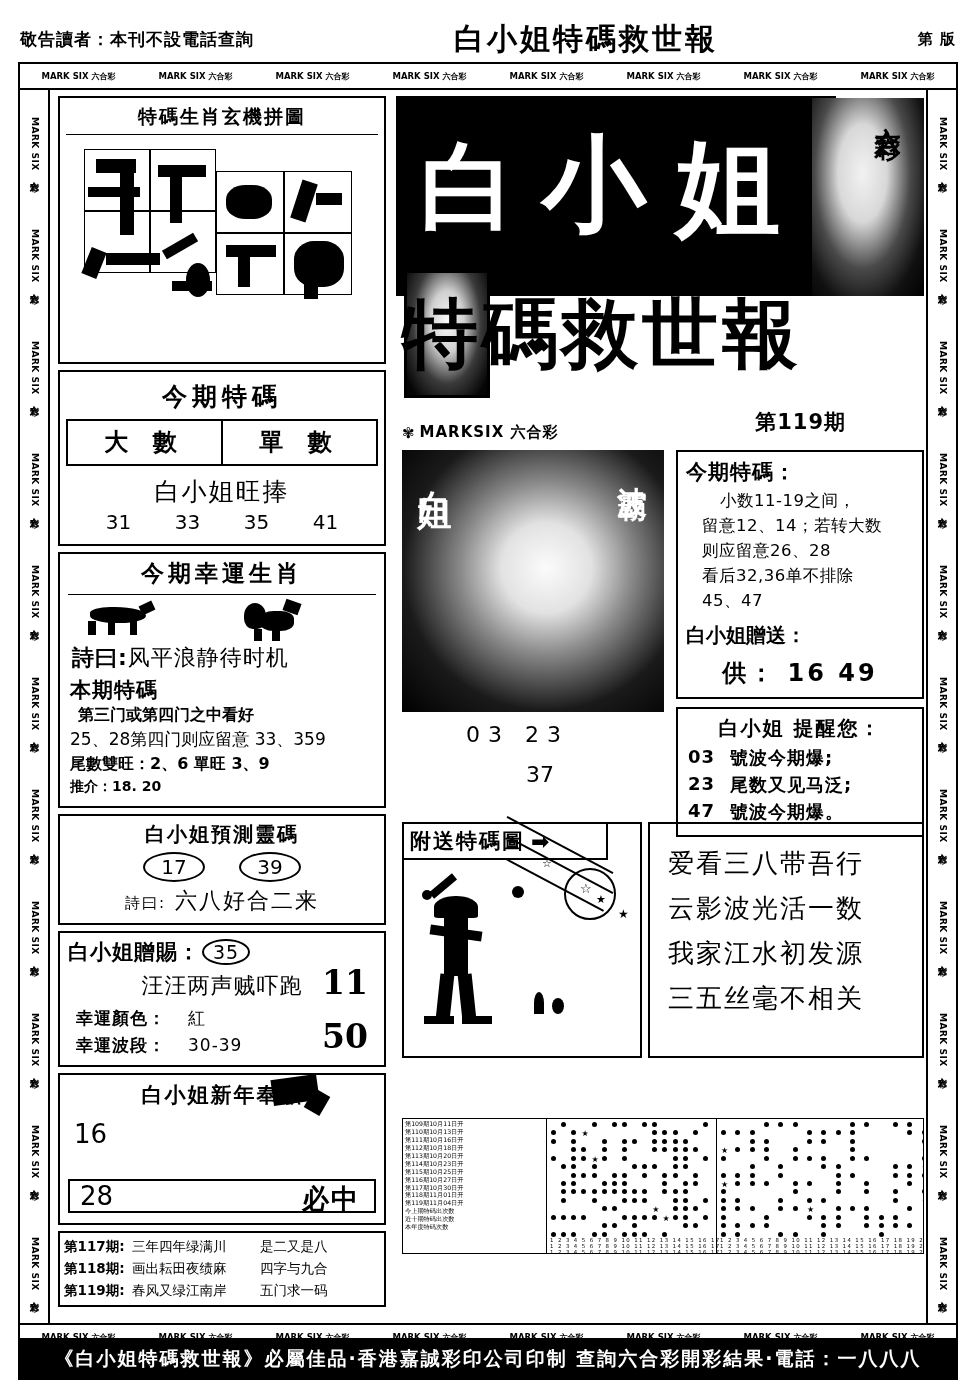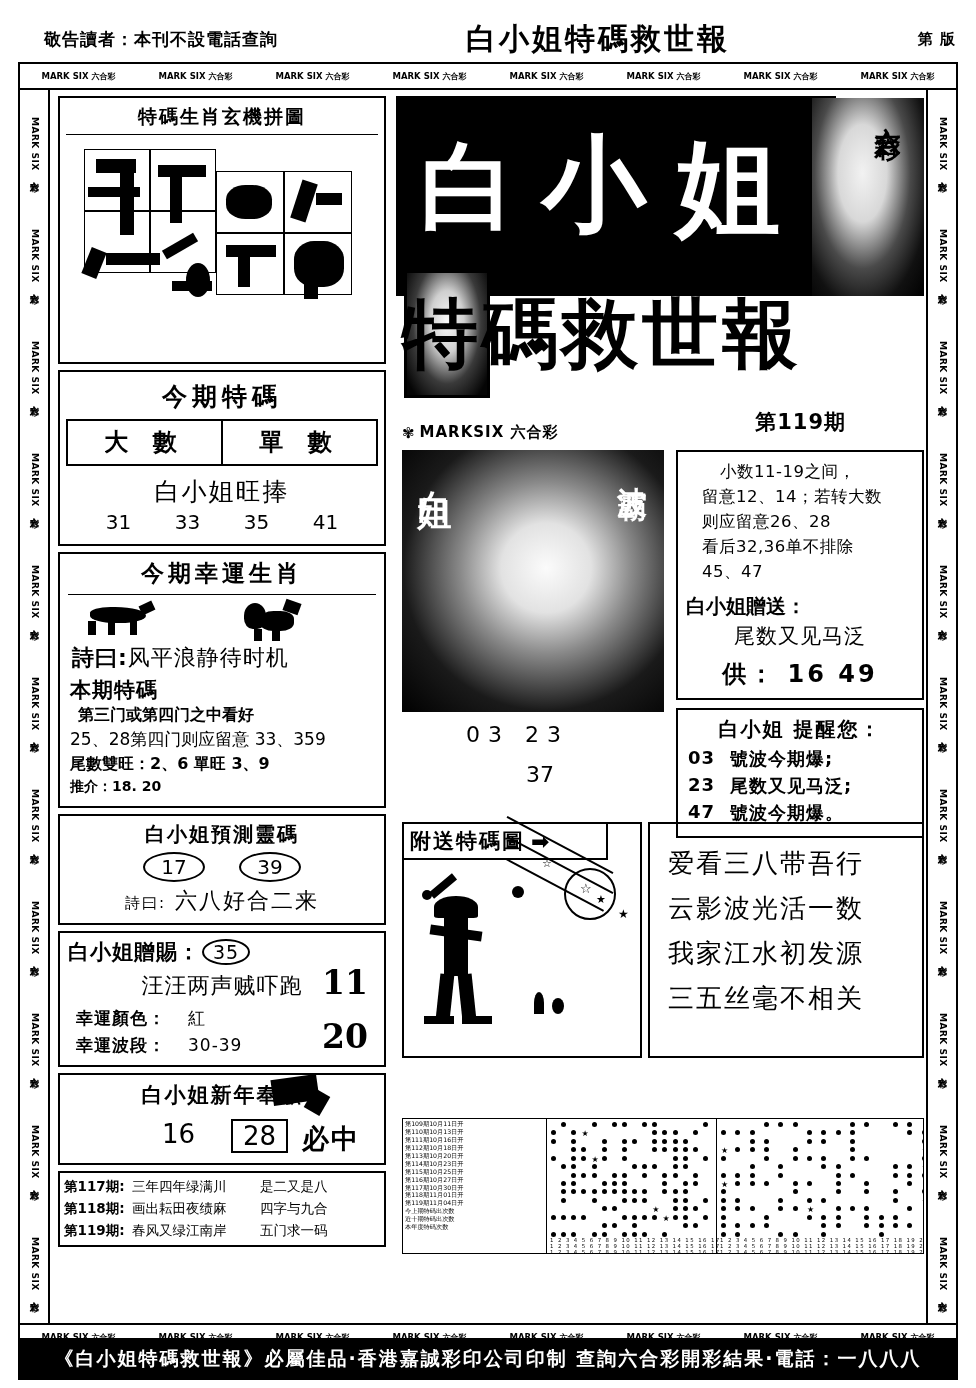--- a/index.html
+++ b/index.html
@@ -21,21 +21,20 @@
   }
 
   
   .top-header {
     position: absolute;
     top: 18px; left: 20px; right: 20px;
     height: 42px;
     display: flex;
     align-items: center;
     justify-content: space-between;
-    margin-left: 24px;
   }
   .hdr-left {
     font-size: 17px;
     font-weight: bold;
     letter-spacing: 1px;
     font-family: "DejaVu Sans", sans-serif;
   }
   .hdr-title {
     font-size: 30px;
     font-weight: bold;
@@ -206,21 +205,21 @@
   .gift-attr .val { font-weight: normal; font-size: 17px; margin-left: 22px; }
   .big-right {
     position: absolute; right: 16px;
     font-size: 33px; font-weight: bold;
     font-family: "DejaVu Serif", serif;
   }
 
   
   .ny-box { padding: 6px 8px 10px; position: relative; }
   .ny-title { font-size: 21px; font-weight: bold; text-align: center; letter-spacing: 2px; position: relative; }
-  .ny-nums { display: flex; justify-content: center; gap: 30px; margin-top: 10px; }
+  .ny-nums { display: flex; justify-content: center; gap: 30px; margin-top: 10px; flex-direction: column; }
   .ny-num { font-size: 26px; padding: 0 6px; }
   .ny-num.boxed { border: 2px solid #000; padding: 0 10px; }
   .ny-must { position: absolute; right: 24px; bottom: 6px; font-size: 27px; font-weight: bold; letter-spacing: 2px; }
   .blot {
     position: absolute; background: #000;
     transform: rotate(-8deg);
   }
 
   
   .hist-box { padding: 3px 4px; }
@@ -553,21 +552,21 @@
 
         <div class="box gift-box">
           <div class="gift-row1">
             <span>白小姐贈賜：</span><span class="gift-oval">35</span>
           </div>
           <div class="big-right" style="top:30px;">11</div>
           <div class="gift-sub">汪汪两声贼吓跑</div>
           <div class="gift-attr">
             <span>幸運顏色：</span><span class="val">紅</span>
           </div>
-          <div class="big-right" style="top:84px;">20</div>
+          <div class="big-right" style="top:84px;">50</div>
           <div class="gift-attr">
             <span>幸運波段：</span><span class="val">30-39</span>
           </div>
         </div>
 
         <div class="box ny-box">
           <div class="ny-title">白小姐新年奉獻</div>
           <div class="blot" style="right:66px; top:2px; width:46px; height:26px;"></div>
           <div class="blot" style="right:58px; top:16px; width:18px; height:22px; transform:rotate(30deg);"></div>
           <div class="ny-nums">
@@ -618,27 +617,27 @@
         <div class="mid-row">
           <div class="poster">
             <div class="poster-bai">白姐</div>
             <div class="poster-bo">波霸</div>
           </div>
           <div class="poster-nums">03  23</div>
           <div class="poster-num2">37</div>
 
           <div class="info-col">
             <div class="info-box">
+              <div class="info-head">今期特碼：</div>
               <div class="info-line ind">小数11-19之间，</div>
               <div class="info-line">留意12、14；若转大数</div>
               <div class="info-line">则应留意26、28</div>
               <div class="info-line">看后32,36单不排除</div>
               <div class="info-line">45、47</div>
               <div class="info-gift-head">白小姐贈送：</div>
-              <div class="info-gift-line">尾数又见马泛</div>
               <div class="info-gong">供： 16  49</div>
             </div>
 
             <div class="remind-box">
               <div class="remind-head">白小姐 提醒您：</div>
               <div class="remind-row">
                 <div class="remind-num">03</div>
                 <div>號波今期爆;</div>
               </div>
               <div class="remind-row">

